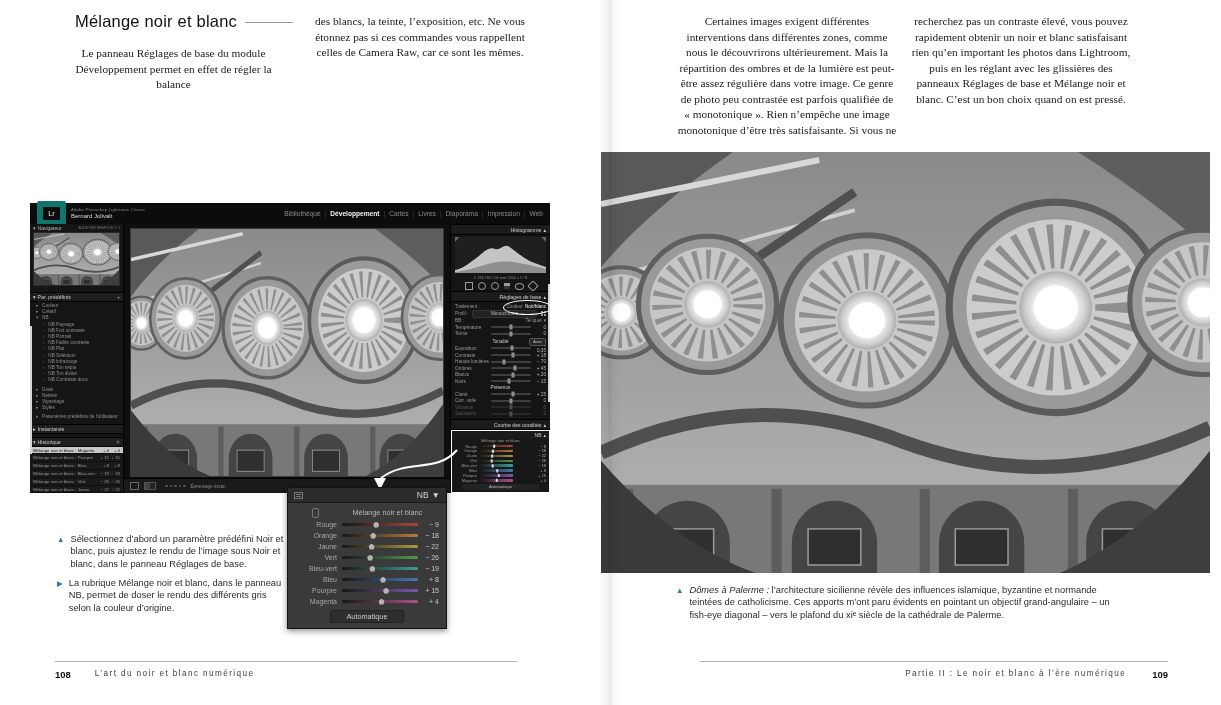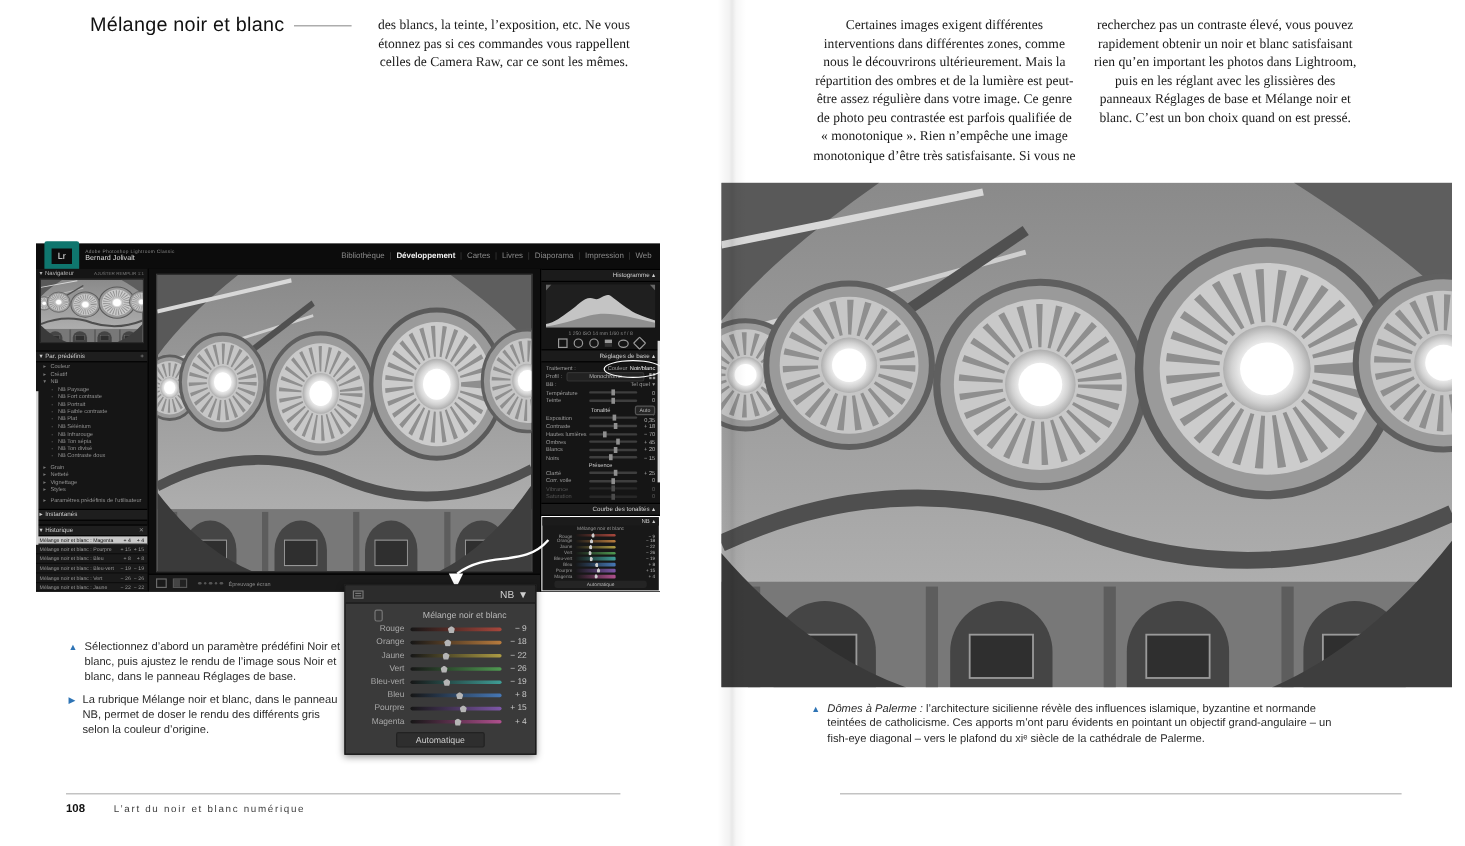--- a/index.html
+++ b/index.html
@@ -21,21 +21,21 @@
        font-size:9.3px;line-height:12.4px;color:#2b2b2b;}
   .cap .mk{color:#2e74b5;font-size:7.5px;margin-top:1px;flex:none;}
   .cap1{left:57px;top:533px;width:232px;}
   .cap2{left:57px;top:577px;width:232px;}
   .rcap{left:676px;top:584px;width:452px;}
   .rcap .tech{margin-top:4px;font-style:italic;color:#5a5a5a;font-size:9px;}
   
   .frule{position:absolute;height:1px;background:#b5b5b5;top:661px;}
   .frule-l{left:55px;width:462px;}
   .frule-r{left:700px;width:468px;}
-  .footer{position:absolute;top:669px;display:flex;align-items:center;
+  .footer{position:absolute;top:669px;display:flex;align-items:flex-start;
           font-family:"Liberation Sans","DejaVu Sans",sans-serif;}
   .footer .fpage{font-size:9.5px;font-weight:bold;color:#111;}
   .footer .ftext{font-size:8.2px;letter-spacing:1.4px;color:#3d3d3d;}
   .footer-l{left:55px;}
   .footer-l .ftext{margin-left:24px;}
   .footer-r{left:700px;width:468px;justify-content:flex-end;}
   .footer-r .fpage{margin-left:26px;}
   .gutter{position:absolute;left:598px;top:0;width:24px;height:705px;pointer-events:none;z-index:3;
           background:linear-gradient(90deg,rgba(0,0,0,0),rgba(0,0,0,.05) 40%,rgba(0,0,0,.09) 50%,rgba(0,0,0,.03) 65%,rgba(0,0,0,0));}
   
@@ -245,20 +245,21 @@
   </defs>
 </svg>
 
 <div class="spread">
 
   <div class="title-row">
     <h1>Mélange noir et blanc</h1>
     <div class="title-rule"></div>
   </div>
   <div class="bcol col1">
+    <p>Le panneau Réglages de base du module Développement permet en effet de régler la balance</p>
   </div>
   <div class="bcol col2">
     <p>des blancs, la teinte, l’exposition, etc. Ne vous étonnez pas si ces commandes vous rappellent celles de Camera Raw, car ce sont les mêmes.</p>
   </div>
 
   <div class="lr">
     <div class="lr-top">
       <div class="lr-logo">Lr</div>
       <div class="lr-id">
         <div class="l1">Adobe Photoshop Lightroom Classic</div>
@@ -725,15 +726,19 @@
       </svg>
   </div>
   <div class="cap rcap">
     <span class="mk">▲</span>
     <span>
       <i>Dômes à Palerme :</i>
       <span>l’architecture sicilienne révèle des influences islamique, byzantine et normande teintées de catholicisme. Ces apports m’ont paru évidents en pointant un objectif grand-angulaire – un fish-eye diagonal – vers le plafond du xiᵉ siècle de la cathédrale de Palerme.</span>
     </span>
   </div>
   <div class="frule frule-r"></div>
+  <div class="footer footer-r">
+    <span class="ftext">Partie II : Le noir et blanc à l’ère numérique</span>
+    <span class="fpage">109</span>
+  </div>
 
   <div class="gutter"></div>
 </div>
 
 </body></html>

